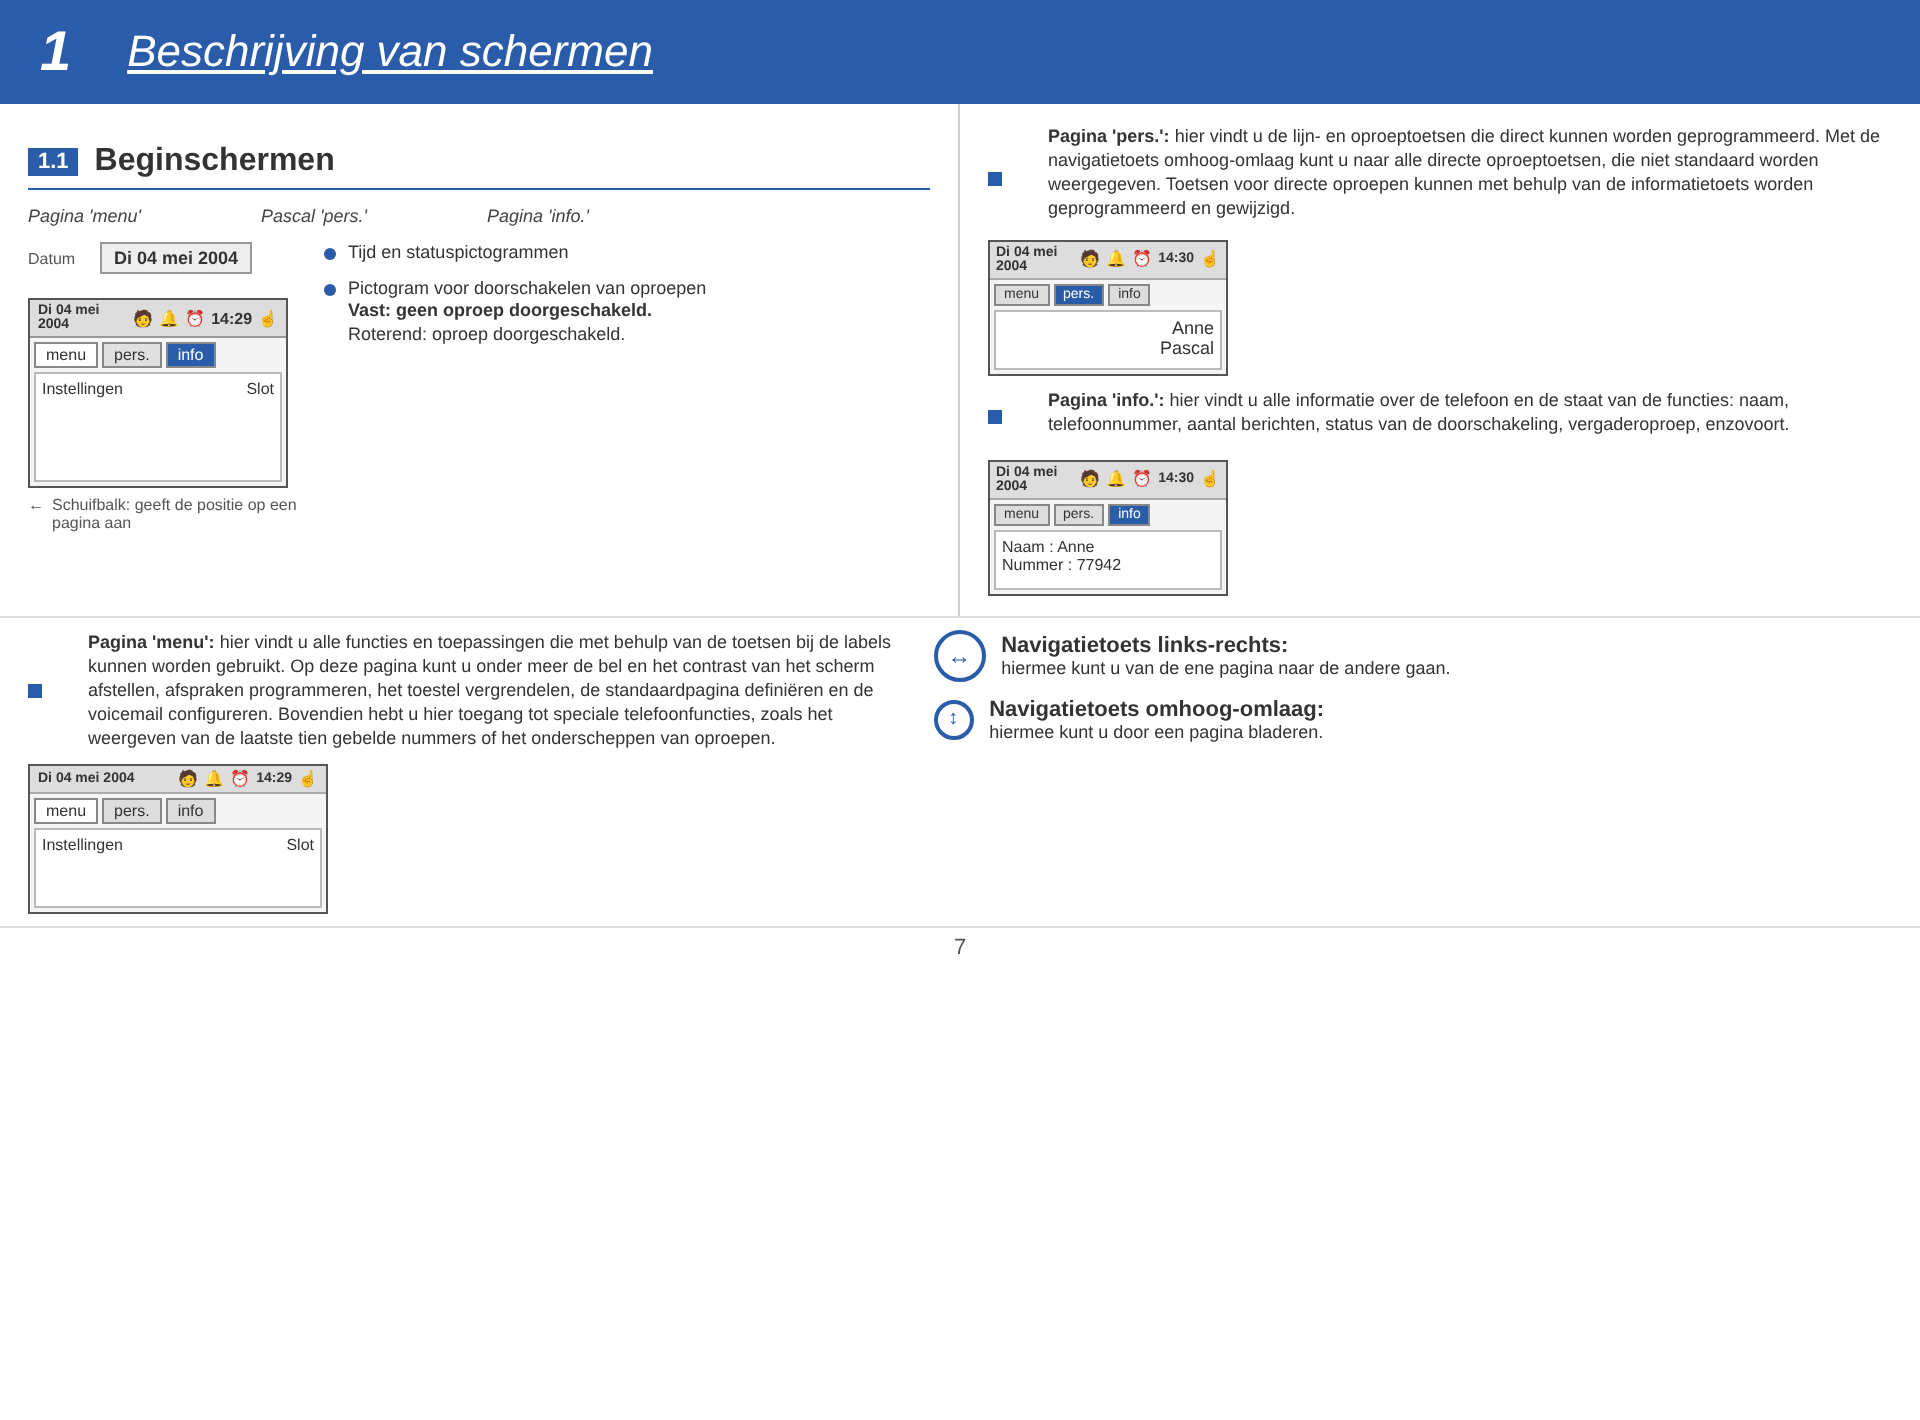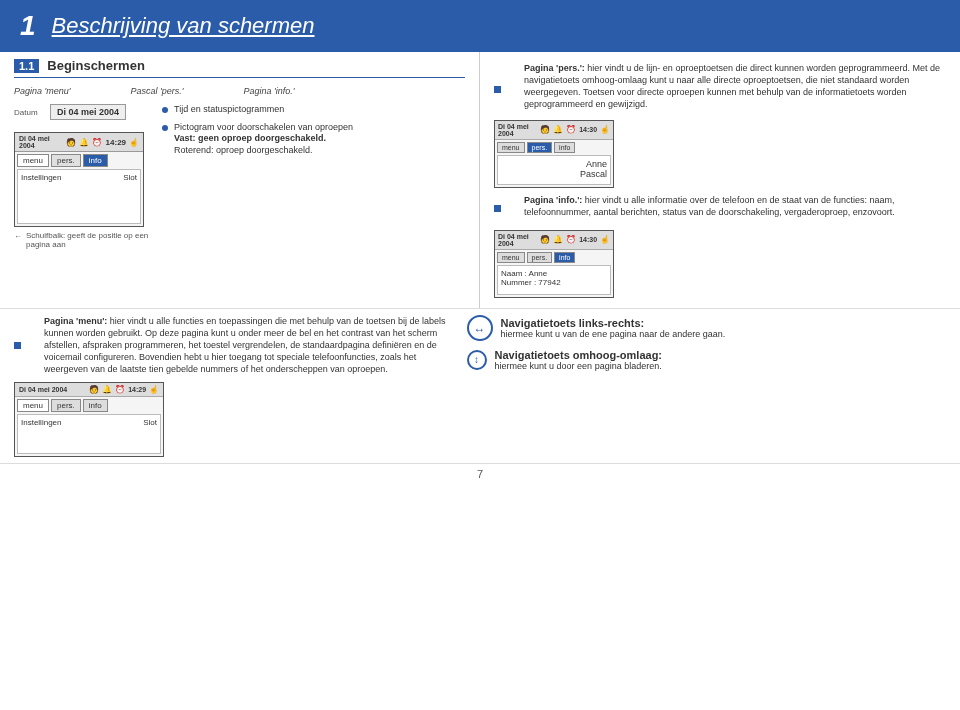--- a/index.html
+++ b/index.html
@@ -24,32 +24,33 @@
     }
     .page-header .chapter-num {
       font-size: 28px;
       font-weight: bold;
       font-style: italic;
     }
     .page-header .chapter-title {
       font-size: 22px;
       font-style: italic;
       text-decoration: underline;
+      margin-left: 12px;
     }
 
     
     .main-content {
       display: flex;
       padding: 0;
     }
 
     
     .left-col {
       width: 50%;
-      padding: 6px 14px;
+      padding: 20px 14px;
       border-right: 1px solid #ccc;
     }
 
     
     .right-col {
       width: 50%;
       padding: 10px 14px;
     }
 
     
@@ -63,21 +64,21 @@
     }
     .section-num {
       background: #2a5caa;
       color: #fff;
       font-weight: bold;
       font-size: 11px;
       padding: 1px 5px;
     }
     .section-title {
       font-weight: bold;
-      font-size: 13px;
+      font-size: 16px;
     }
 
     
     .labels-row {
       display: flex;
       gap: 60px;
       margin-bottom: 6px;
       font-size: 9px;
       color: #444;
       font-style: italic;

